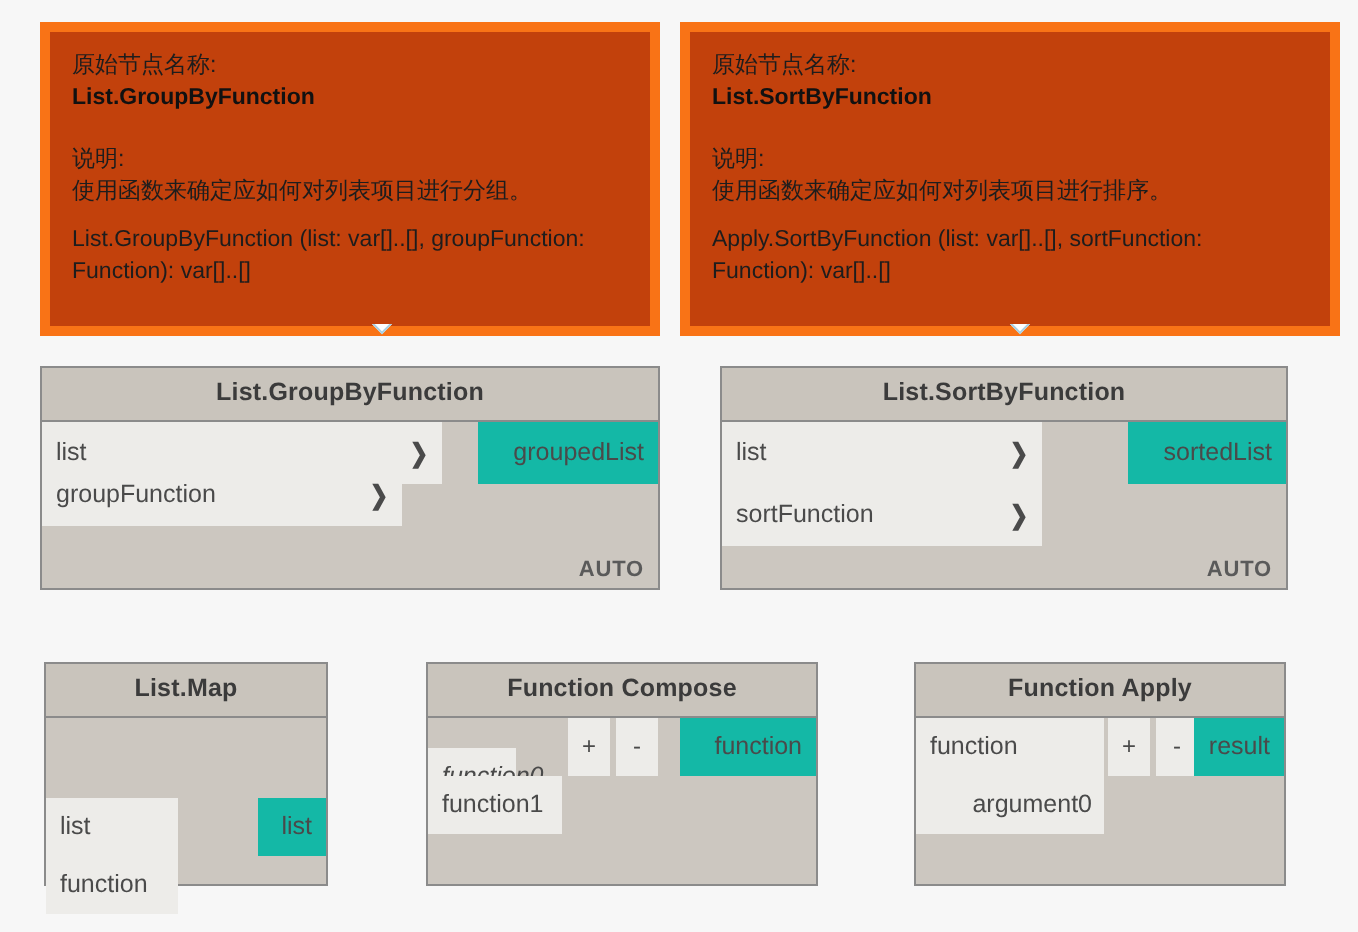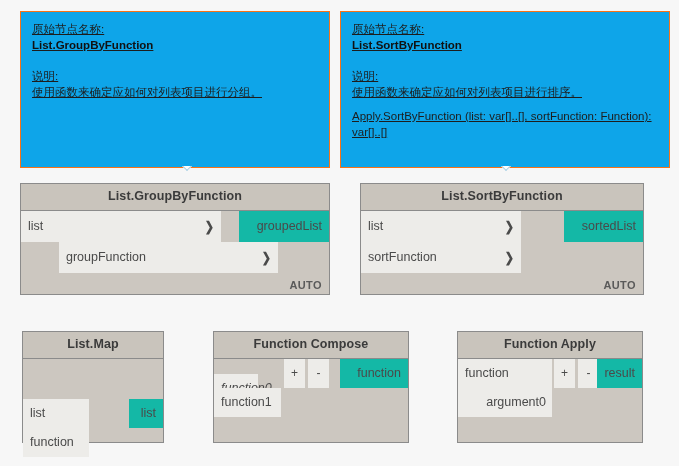--- a/index.html
+++ b/index.html
@@ -17,28 +17,27 @@
   }
 
   .canvas {
     position: absolute;
     inset: 0;
   }
 
   
   .tooltip {
     position: absolute;
-    background: #0ea5e9;
-    border: 1px solid #f97316;
+    background: #c2410c;
+    border: 5px solid #f97316;
     box-sizing: border-box;
     padding: 10px 11px 8px 11px;
     font-size: 11.5px;
     line-height: 1.35;
     color: #1d1d1d;
-    text-decoration: underline;
   }
   .tooltip .tt-label {
     color: #1d1d1d;
     font-weight: normal;
   }
   .tooltip .tt-value {
     font-weight: bold;
     color: #111;
   }
   .tooltip .tt-gap {
@@ -172,20 +171,21 @@
 
 <div class="canvas">
 
   <div class="tooltip" style="left:20px; top:11px; width:310px; height:157px;">
     <div class="tt-label">原始节点名称:</div>
     <div class="tt-value">List.GroupByFunction</div>
     <div class="tt-gap"></div>
     <div class="tt-label">说明:</div>
     <div class="tt-label">使用函数来确定应如何对列表项目进行分组。</div>
     <div class="tt-gap-sm"></div>
+    <div class="tt-sig">List.GroupByFunction (list: var[]..[], groupFunction: Function): var[]..[]</div>
     <div class="tt-notch" style="left:160px;"></div>
   </div>
 
   <div class="tooltip" style="left:340px; top:11px; width:330px; height:157px;">
     <div class="tt-label">原始节点名称:</div>
     <div class="tt-value">List.SortByFunction</div>
     <div class="tt-gap"></div>
     <div class="tt-label">说明:</div>
     <div class="tt-label">使用函数来确定应如何对列表项目进行排序。</div>
     <div class="tt-gap-sm"></div>
@@ -193,21 +193,21 @@
     <div class="tt-notch" style="left:159px;"></div>
   </div>
 
   <div class="node" style="left:20px; top:183px; width:310px; height:112px;">
     <div class="node-header">List.GroupByFunction</div>
     <div class="node-body">
       <div class="port-in" style="top:0px; left:0; width:200px; height:31px;">
         <span class="pname">list</span>
         <span class="chev">❯</span>
       </div>
-      <div class="port-in" style="top:31px; left:0; width:219px; height:31px;margin-left:38px;">
+      <div class="port-in" style="top:21px; left:0; width:180px; height:31px;">
         <span class="pname">groupFunction</span>
         <span class="chev">❯</span>
       </div>
       <div class="port-out" style="top:0px; right:0; width:90px; height:31px;">
         <span>groupedList</span>
       </div>
       <div class="node-footer">AUTO</div>
     </div>
   </div>
 

